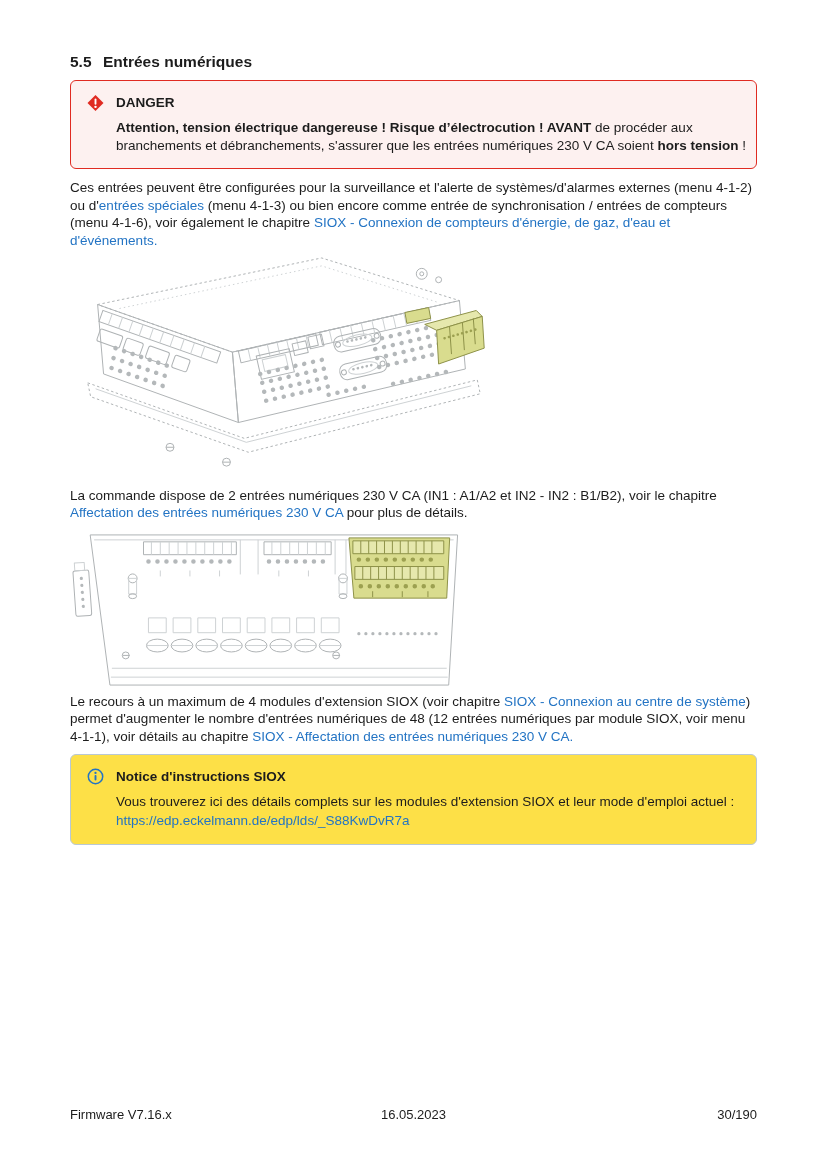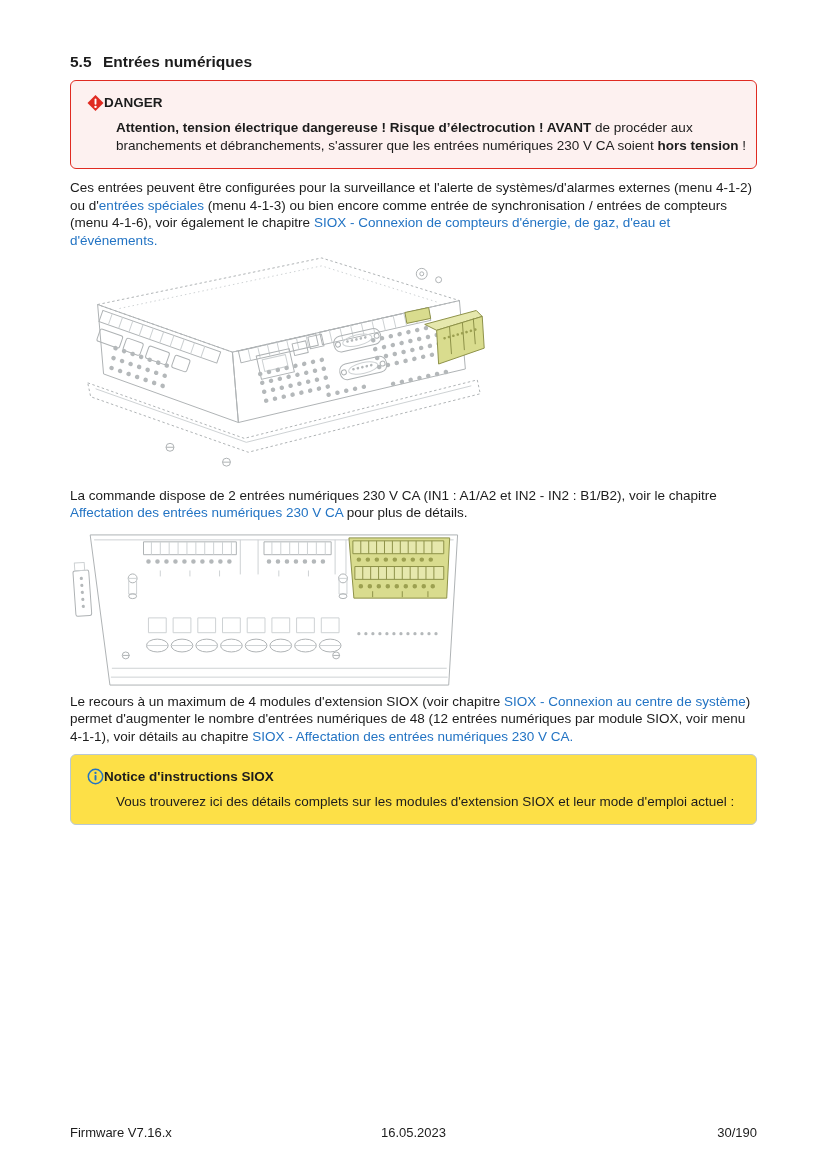--- a/index.html
+++ b/index.html
@@ -23,38 +23,38 @@
   .p-intro{margin-top:10px;}
   .p-sc{margin-top:4px;}
   .p-siox{margin-top:0;}
   .caption{margin:0;margin-top:7px;font-size:13.5px;line-height:17.6px;font-weight:700;}
   .seg-b{font-weight:700;}
   .seg-l{color:var(--link);}
   
   .box{border-radius:6px;padding:13px 16px 14px 16px;width:687px;}
   .box.danger{margin-top:9px;border:1.6px solid var(--red);background:var(--red-bg);}
   .box.notice{margin-top:8px;border:1.4px solid var(--notice-border);background:#fde047;}
-  .box-head{display:flex;align-items:center;}
+  .box-head{display:flex;align-items:center;gap:12px;}
   .box-title{font-size:13.5px;font-weight:700;}
   .box-body{margin:8px 0 0 29px;font-size:13.5px;line-height:17.6px;width:630px;}
   .link-line{display:block;margin-top:2px;margin-left:29px;font-size:13.5px;line-height:17.6px;color:var(--link);text-decoration:none;}
   .icon-wrap{width:17px;height:17px;display:inline-flex;align-items:center;justify-content:center;flex:0 0 17px;}
   
   .figure{margin-top:3px;margin-left:4px;}
   .figure.fig2{margin-top:7px;margin-left:-6px;}
   .ln{stroke:#aeb2b4;fill:none;stroke-width:1;stroke-linejoin:round;}
   .lnl{stroke:#cdd1d3;fill:none;stroke-width:1;stroke-linejoin:round;}
   .dash{stroke-dasharray:2.5 2.5;}
   .dots{stroke:#b4b8ba;stroke-width:4.5;stroke-dasharray:0.1 9;stroke-linecap:round;fill:none;}
   .dotsS{stroke:#b4b8ba;stroke-width:2.6;stroke-dasharray:0.1 4.5;stroke-linecap:round;fill:none;}
   .dotsR{stroke:#b4b8ba;stroke-width:3.2;stroke-dasharray:0.1 7;stroke-linecap:round;fill:none;}
   .hl{fill:var(--yellow);stroke:#8d9148;stroke-width:1;stroke-linejoin:round;}
   .hl2{fill:#e6e8ad;stroke:#8d9148;stroke-width:1;stroke-linejoin:round;}
   .hlln{stroke:#8d9148;fill:none;stroke-width:1;}
-  .footer{position:absolute;left:70px;right:70px;bottom:28px;display:flex;justify-content:space-between;font-size:13px;line-height:16px;}
+  .footer{position:absolute;left:70px;right:70px;bottom:46px;display:flex;justify-content:space-between;font-size:13px;line-height:16px;}
   .footer .fc{position:absolute;left:0;right:0;text-align:center;}
 </style>
 </head>
 <body>
 
 <div class="page">
   <div class="content">
 
 
     <h2 class="heading"><span class="hnum">5.5</span><span>Entrées numériques</span></h2>
@@ -248,20 +248,21 @@
         <span class="icon-wrap">
           <svg width="17" height="17" viewBox="0 0 17 17">
             <circle cx="8.5" cy="8.5" r="7.2" fill="none" stroke="#2374c4" stroke-width="1.5"></circle>
             <circle cx="8.5" cy="4.9" r="1.15" fill="#2374c4"></circle>
             <rect x="7.55" y="7.1" width="1.9" height="5.4" rx="0.9" fill="#2374c4"></rect>
           </svg>
         </span>
         <span class="box-title">Notice d'instructions SIOX</span>
       </div>
       <p class="box-body rich"><span class="seg-n">Vous trouverez ici des détails complets sur les modules d'extension SIOX et leur mode d'emploi actuel :</span></p>
+      <a class="link-line" href="#">https://edp.eckelmann.de/edp/lds/_S88KwDvR7a</a>
     </div>
 
   </div>
 
   <div class="footer">
     <span>Firmware V7.16.x</span>
     <span class="fc">16.05.2023</span>
     <span>30/190</span>
   </div>
 </div>

